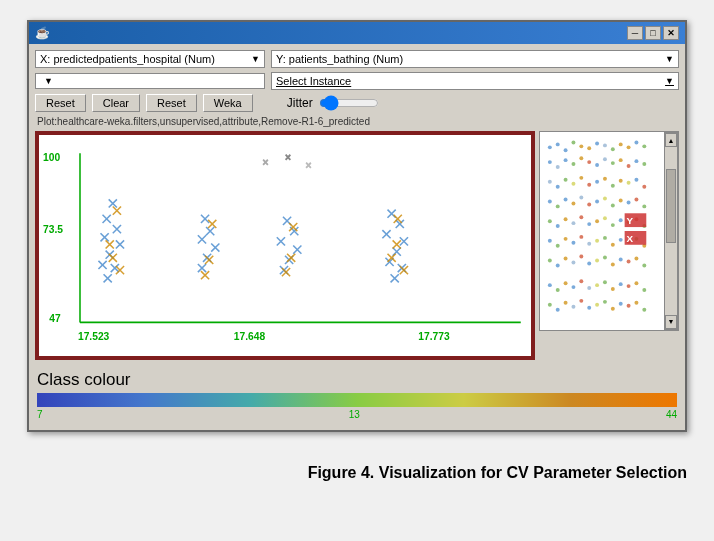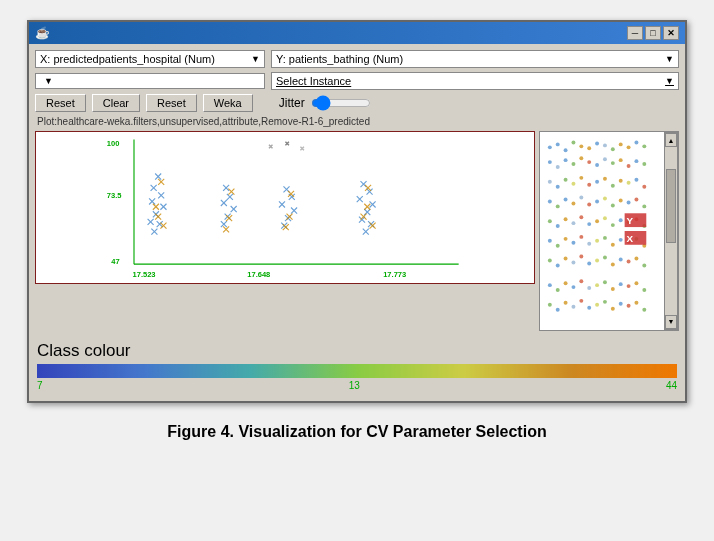--- a/index.html
+++ b/index.html
@@ -117,23 +117,23 @@
     }
 
     .plot-area {
       display: flex;
       gap: 4px;
       margin-bottom: 6px;
     }
 
     .main-plot {
       flex: 1;
-      height: 153px;
+      height: 229px;
       background: white;
-      border: 1px solid #7f1d1d;
+      border: 4px solid #7f1d1d;
       position: relative;
       overflow: hidden;
     }
 
     .mini-plot {
       width: 140px;
       height: 200px;
       background: white;
       border: 1px solid #888;
       position: relative;
@@ -162,24 +162,24 @@
 
     .colour-bar-ticks {
       display: flex;
       justify-content: space-between;
       font-size: 10px;
       color: #00aa00;
       margin-top: 2px;
     }
 
     .figure-caption {
-      margin-top: 20px;
+      margin-top: 32px;
       font-size: 16px;
       font-weight: bold;
-      text-align: center;
+      text-align: right;
       width: 660px;
     }
 
     .scrollbar-v {
       width: 14px;
       background: #d4d0c8;
       border: 1px solid #888;
       display: flex;
       flex-direction: column;
       align-items: center;
@@ -252,21 +252,21 @@
         <span>Select Instance</span>
         <span class="dropdown-arrow">▼</span>
       </div>
     </div>
 
     <div class="controls-row">
       <button class="btn">Reset</button>
       <button class="btn">Clear</button>
       <button class="btn">Reset</button>
       <button class="btn">Weka</button>
-      <span style="margin-left:20px;">Jitter</span>
+      <span style="margin-left:28px;">Jitter</span>
       <input type="range" class="jitter-slider" min="0" max="100" value="10" style="vertical-align: middle;">
     </div>
 
     <div class="plot-label">Plot:healthcare-weka.filters,unsupervised,attribute,Remove-R1-6_predicted</div>
 
     <div class="plot-area">
 
       <div class="main-plot">
         <svg class="plot-canvas" viewBox="0 0 480 200">
 

